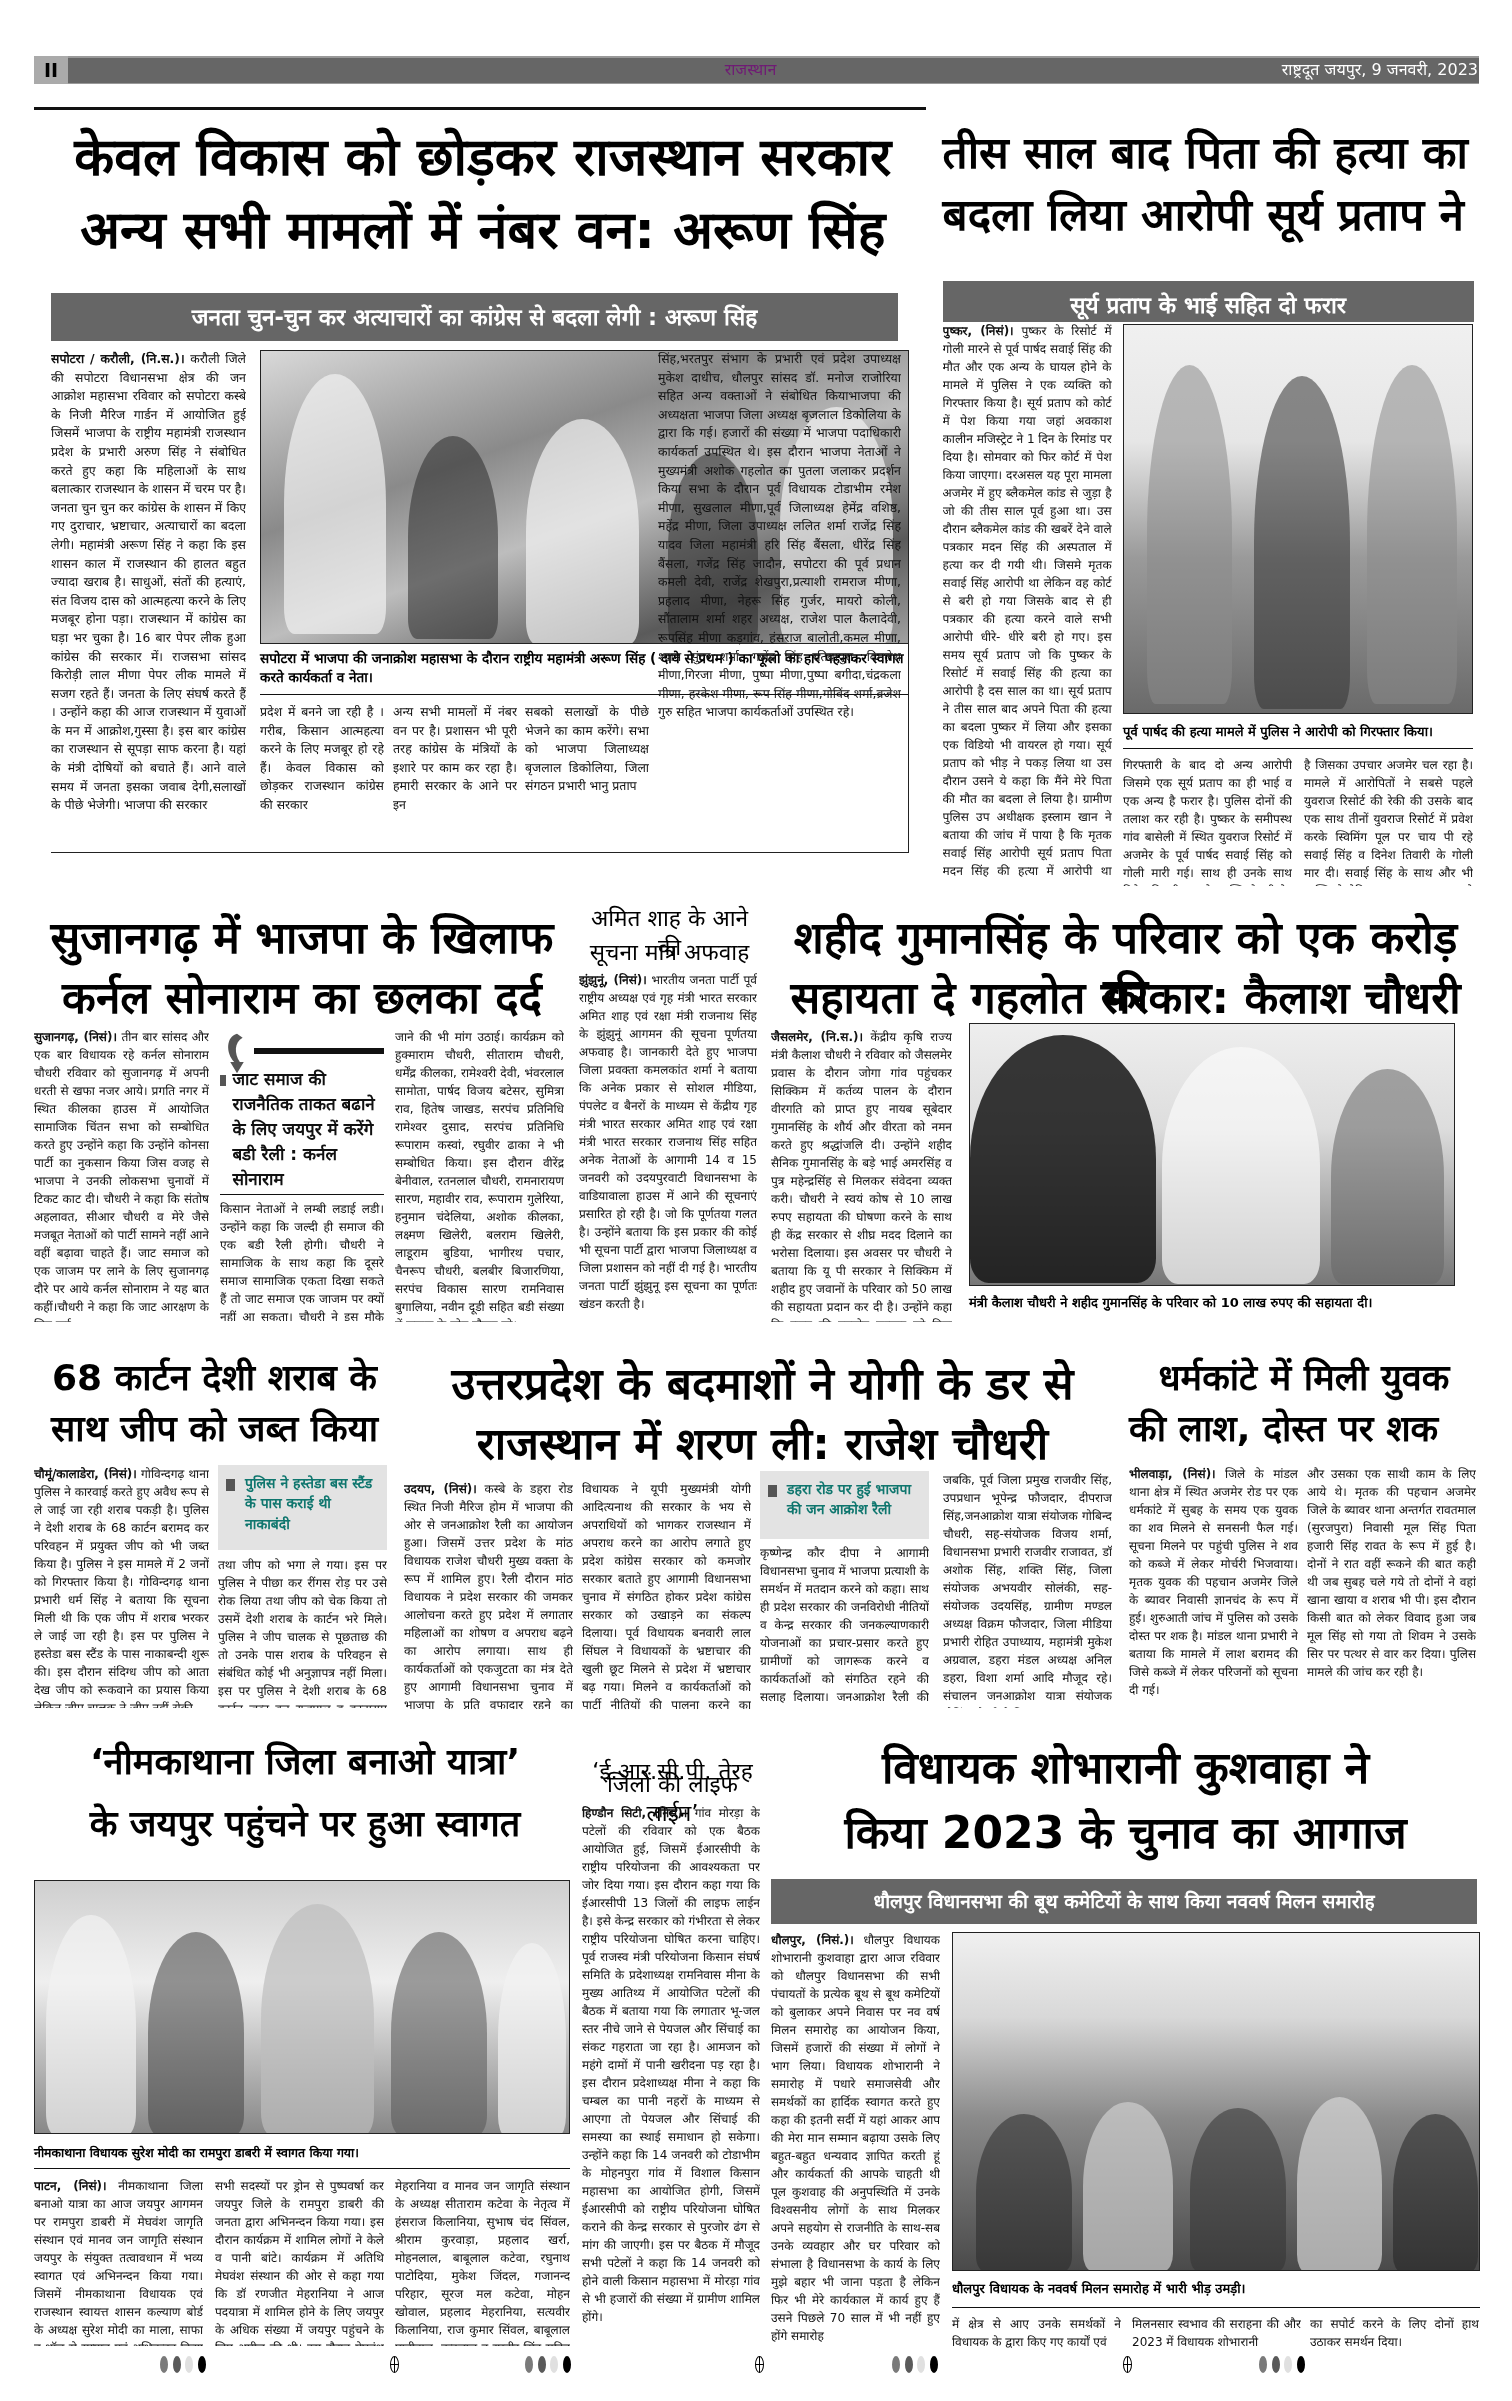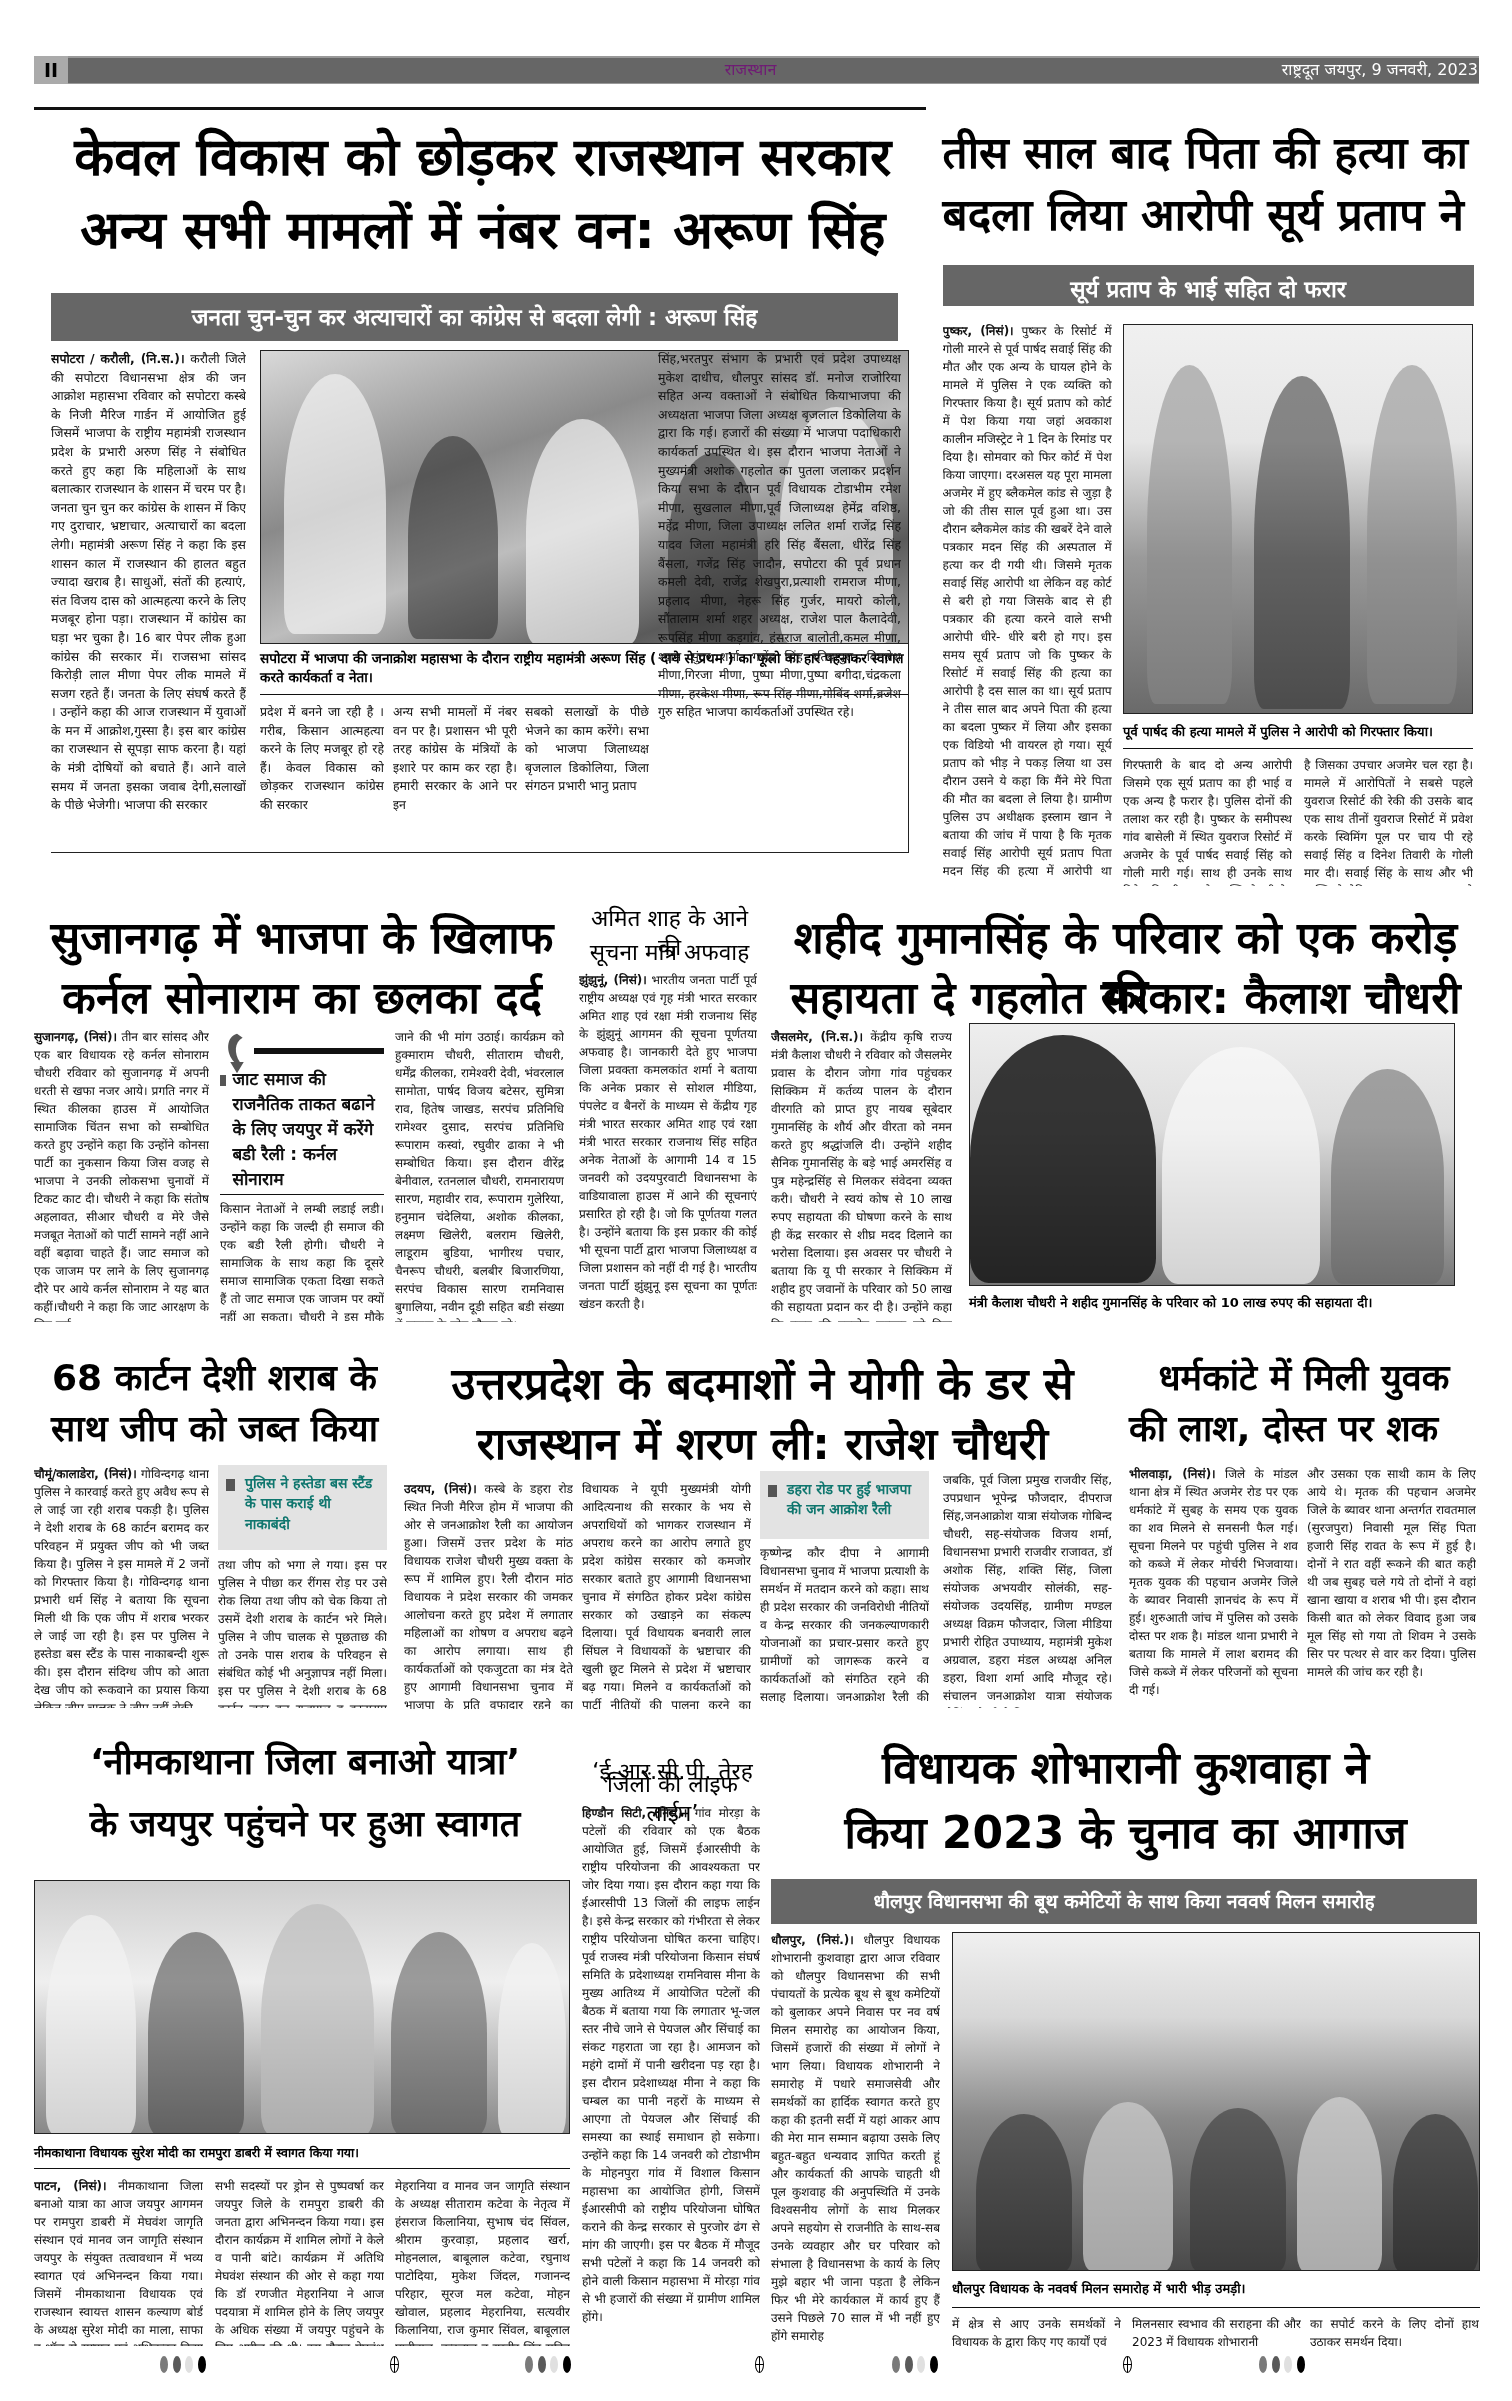--- a/index.html
+++ b/index.html
@@ -65,21 +65,21 @@
   <div class="col body-text" style="left:491px; top:596px; width:124px; height:147px;">सबको सलाखों के पीछे भेजने का काम करेंगे। सभा को भाजपा जिलाध्यक्ष बृजलाल डिकोलिया, जिला संगठन प्रभारी भानु प्रताप</div>
   <div class="col body-text" style="left:624px; top:243px; width:243px; height:497px;">
     <span style="display:block; margin-top:0;">सिंह,भरतपुर संभाग के प्रभारी एवं प्रदेश उपाध्यक्ष मुकेश दाधीच, धौलपुर सांसद डॉ. मनोज राजोरिया सहित अन्य वक्ताओं ने संबोधित कियाभाजपा की अध्यक्षता भाजपा जिला अध्यक्ष बृजलाल डिकोलिया के द्वारा कि गई। हजारों की संख्या में भाजपा पदाधिकारी कार्यकर्ता उपस्थित थे। इस दौरान भाजपा नेताओं ने मुख्यमंत्री अशोक गहलोत का पुतला जलाकर प्रदर्शन किया सभा के दौरान पूर्व विधायक टोडाभीम रमेश मीणा, सुखलाल मीणा,पूर्व जिलाध्यक्ष हेमेंद्र वशिष्ठ, महेंद्र मीणा, जिला उपाध्यक्ष ललित शर्मा राजेंद्र सिंह यादव जिला महामंत्री हरि सिंह बैंसला, धीरेंद्र सिंह बैंसला, गजेंद्र सिंह जादौन, सपोटरा की पूर्व प्रधान कमली देवी, राजेंद्र शेखपुरा,प्रत्याशी रामराज मीणा, प्रहलाद मीणा, नेहरू सिंह गुर्जर, मायरो कोली, सौंतालाम शर्मा शहर अध्यक्ष, राजेश पाल कैलादेवी, रूपसिंह मीणा कड़गांव, हंसराज बालोती,कमल मीणा, श्याम सुंदर शर्मा, गजेंद्र सिंह रतियापुरा, विमलेश मीणा,गिरजा मीणा, पुष्पा मीणा,पुष्पा बगीदा,चंद्रकला मीणा, हरकेश मीणा, रूप सिंह मीणा,गोविंद शर्मा,व्रजेश गुरु सहित भाजपा कार्यकर्ताओं उपस्थित रहे।</span>
   </div>
   <div class="box-outline" style="left:17px; top:243px; width:858px; height:503px; border:none; border-bottom:1.7px solid #222; border-right:1.7px solid #222;"></div>
 </div>
 
 <div class="abs" style="left:937px; top:107px; width:542px; height:779px;">
   <div class="hl hl-l" style="position:absolute; left:5.6px; top:17px; width:536px;">तीस साल बाद पिता की हत्या का</div>
   <div class="hl hl-l" style="position:absolute; left:5.6px; top:79px; width:536px;">बदला लिया आरोपी सूर्य प्रताप ने</div>
-  <div class="banner" style="position:absolute; left:5.6px; top:158px; width:531px; height:41px; font-size:22.6px; line-height:48px;">सूर्य प्रताप के भाई सहित दो फरार</div>
+  <div class="banner" style="position:absolute; left:5.6px; top:174px; width:531px; height:41px; font-size:22.6px; line-height:48px;">सूर्य प्रताप के भाई सहित दो फरार</div>
   <div class="col body-text" style="left:5.6px; top:215px; width:169px; height:559px; font-size:12px; line-height:18px;">
     <span class="dateline-tag">पुष्कर, (निसं)।</span>
     <span>पुष्कर के रिसोर्ट में गोली मारने से पूर्व पार्षद सवाई सिंह की मौत और एक अन्य के घायल होने के मामले में पुलिस ने एक व्यक्ति को गिरफ्तार किया है। सूर्य प्रताप को कोर्ट में पेश किया गया जहां अवकाश कालीन मजिस्ट्रेट ने 1 दिन के रिमांड पर दिया है। सोमवार को फिर कोर्ट में पेश किया जाएगा। दरअसल यह पूरा मामला अजमेर में हुए ब्लैकमेल कांड से जुड़ा है जो की तीस साल पूर्व हुआ था। उस दौरान ब्लैकमेल कांड की खबरें देने वाले पत्रकार मदन सिंह की अस्पताल में हत्या कर दी गयी थी। जिसमे मृतक सवाई सिंह आरोपी था लेकिन वह कोर्ट से बरी हो गया जिसके बाद से ही पत्रकार की हत्या करने वाले सभी आरोपी धीरे- धीरे बरी हो गए। इस समय सूर्य प्रताप जो कि पुष्कर के रिसोर्ट में सवाई सिंह की हत्या का आरोपी है दस साल का था। सूर्य प्रताप ने तीस साल बाद अपने पिता की हत्या का बदला पुष्कर में लिया और इसका एक विडियो भी वायरल हो गया। सूर्य प्रताप को भीड़ ने पकड़ लिया था उस दौरान उसने ये कहा कि मैंने मेरे पिता की मौत का बदला ले लिया है। ग्रामीण पुलिस उप अधीक्षक इस्लाम खान ने बताया की जांच में पाया है कि मृतक सवाई सिंह आरोपी सूर्य प्रताप पिता मदन सिंह की हत्या में आरोपी था लेकिन छूट गया जिसके बाद से ही दोनों परिवारों में आपसी रंजिश चल रही थी। इस गोली कांड में सूर्य प्रताप की</span>
   </div>
   <div class="photo" style="left:186px; top:217px; width:350px; height:390px; background:linear-gradient(180deg,#f0f0f0 0%,#e6e6e6 30%,#9a9a9a 60%,#6a6a6a 100%);">
     <div class="fig" style="left:22.6px; top:40px; width:85px; height:339px; background:#8a8a8a;"></div>
     <div class="fig" style="left:130px; top:51px; width:96px; height:333px; background:#333;"></div>
     <div class="fig" style="left:243px; top:40px; width:90px; height:339px; background:#8a8a8a;"></div>
   </div>
   <div class="caption" style="left:186px; top:615px; width:361px; font-size:13px;">पूर्व पार्षद की हत्या मामले में पुलिस ने आरोपी को गिरफ्तार किया।</div>

